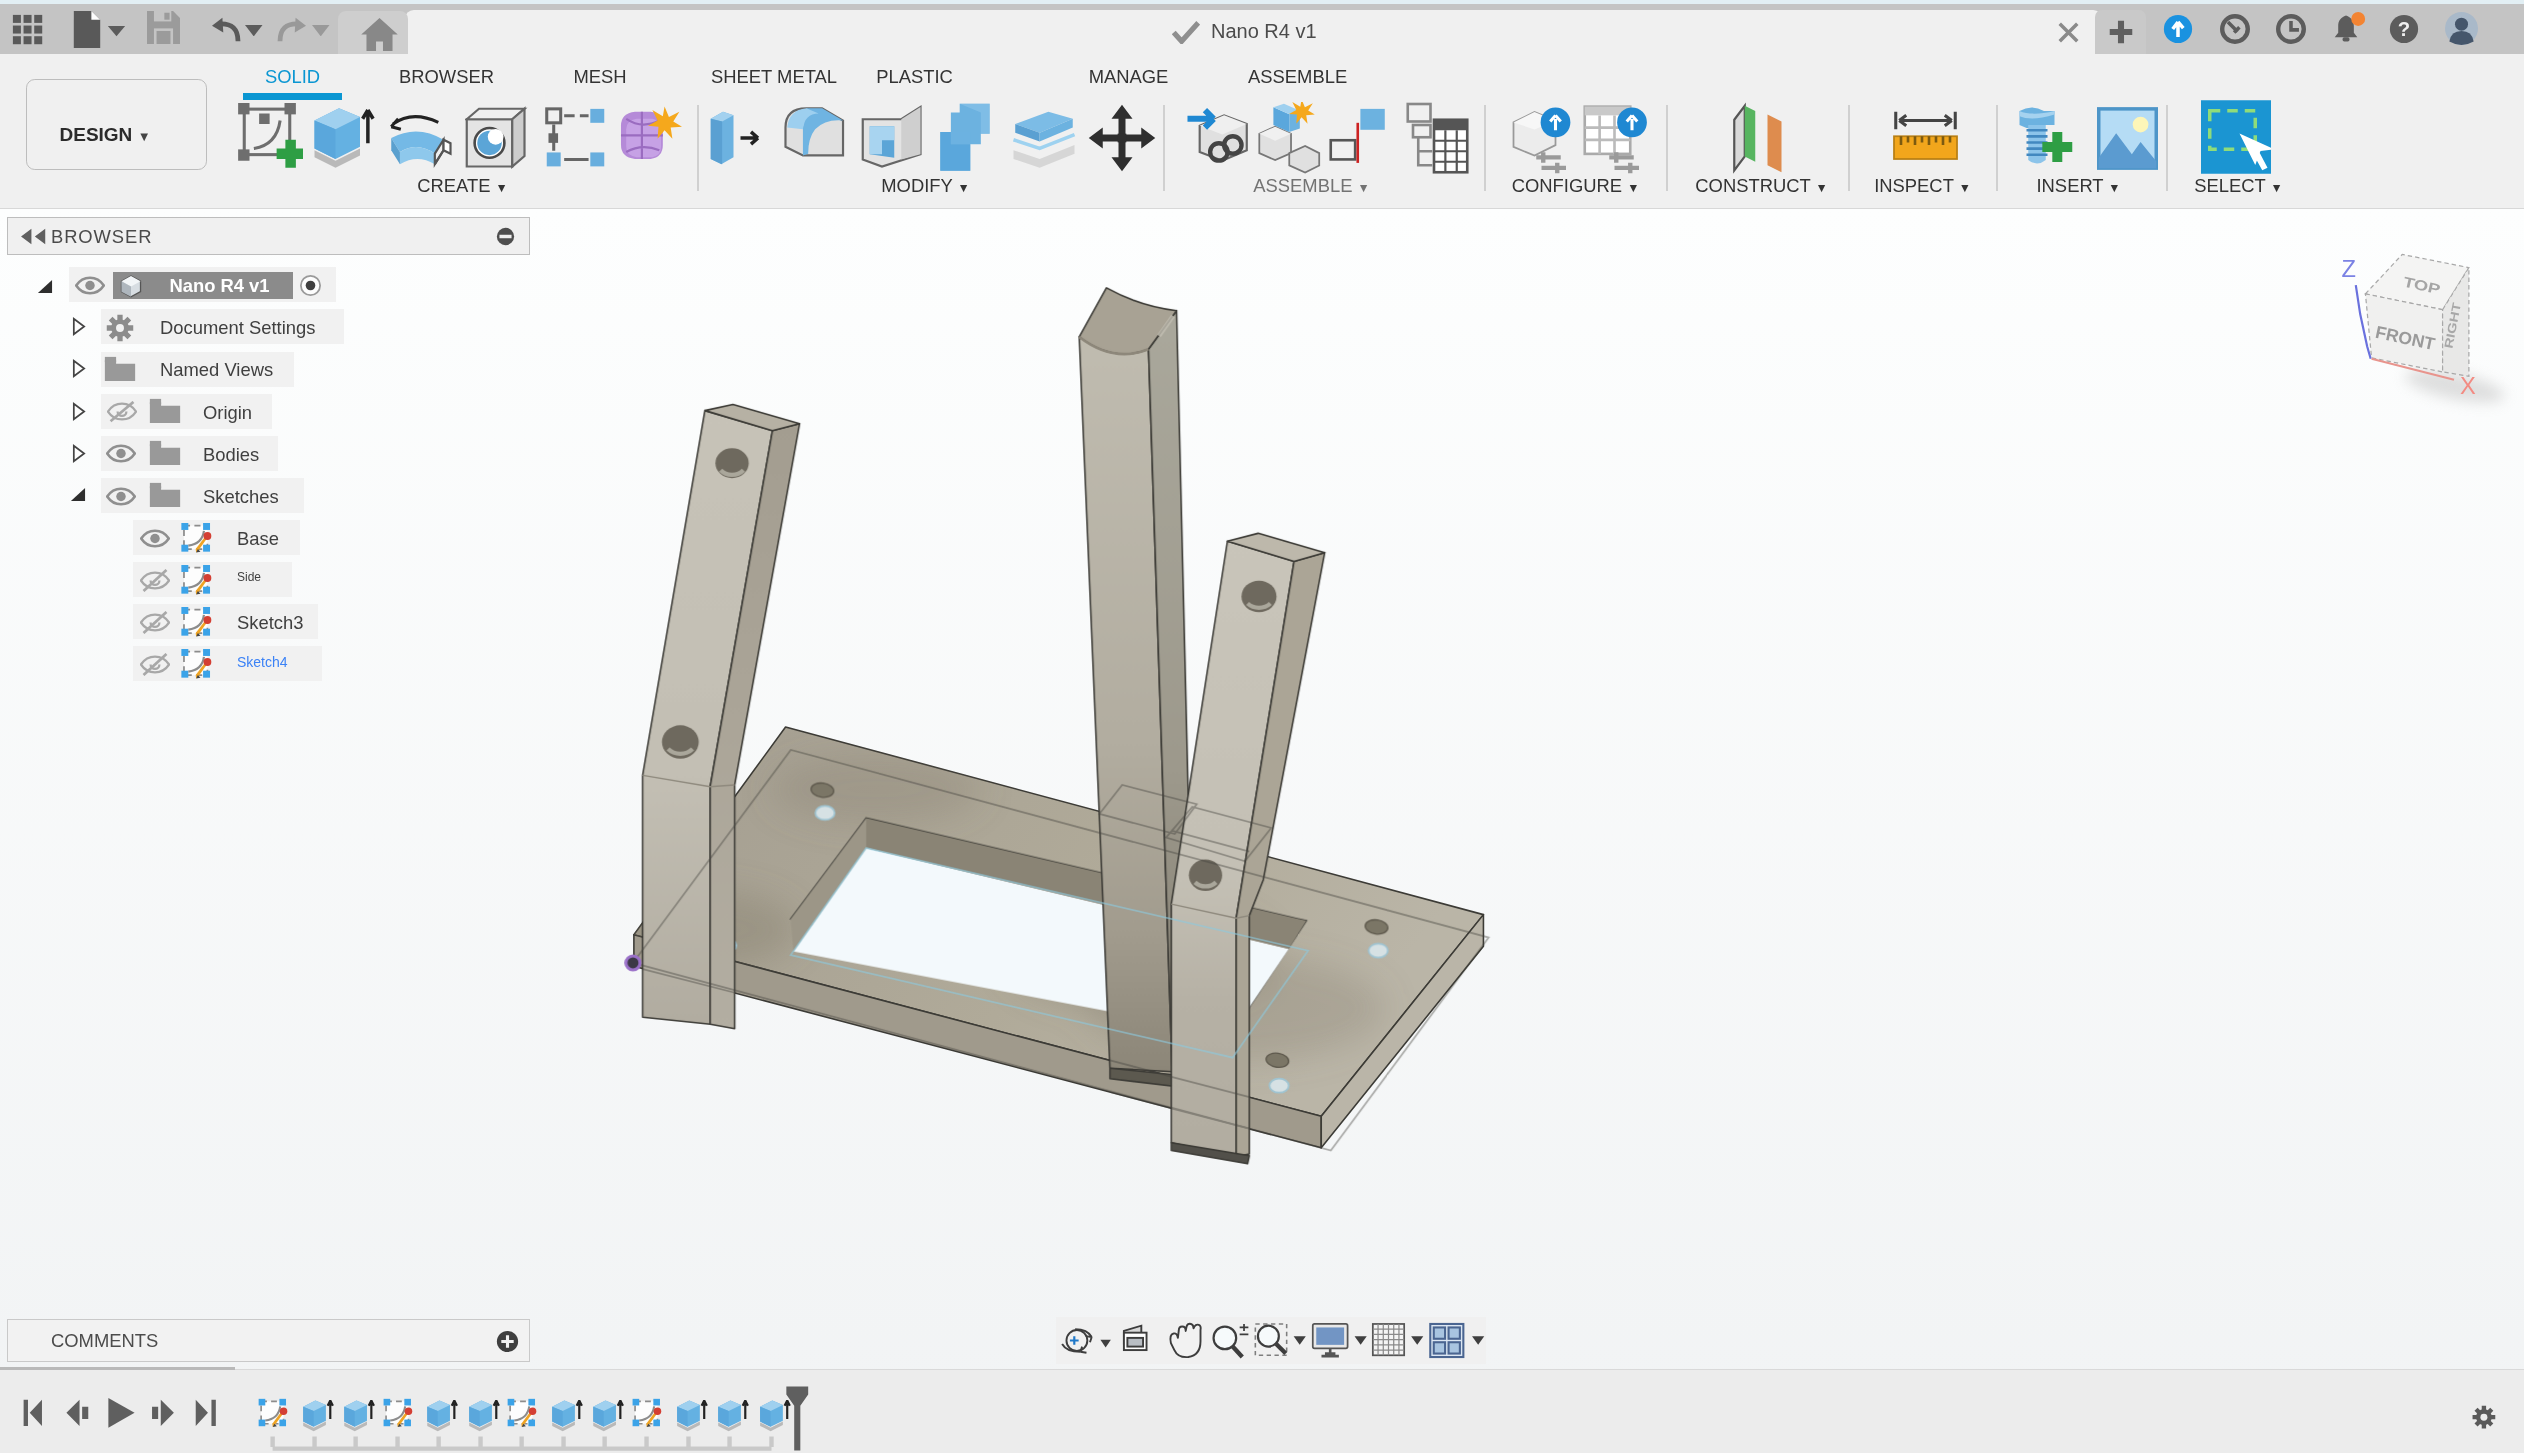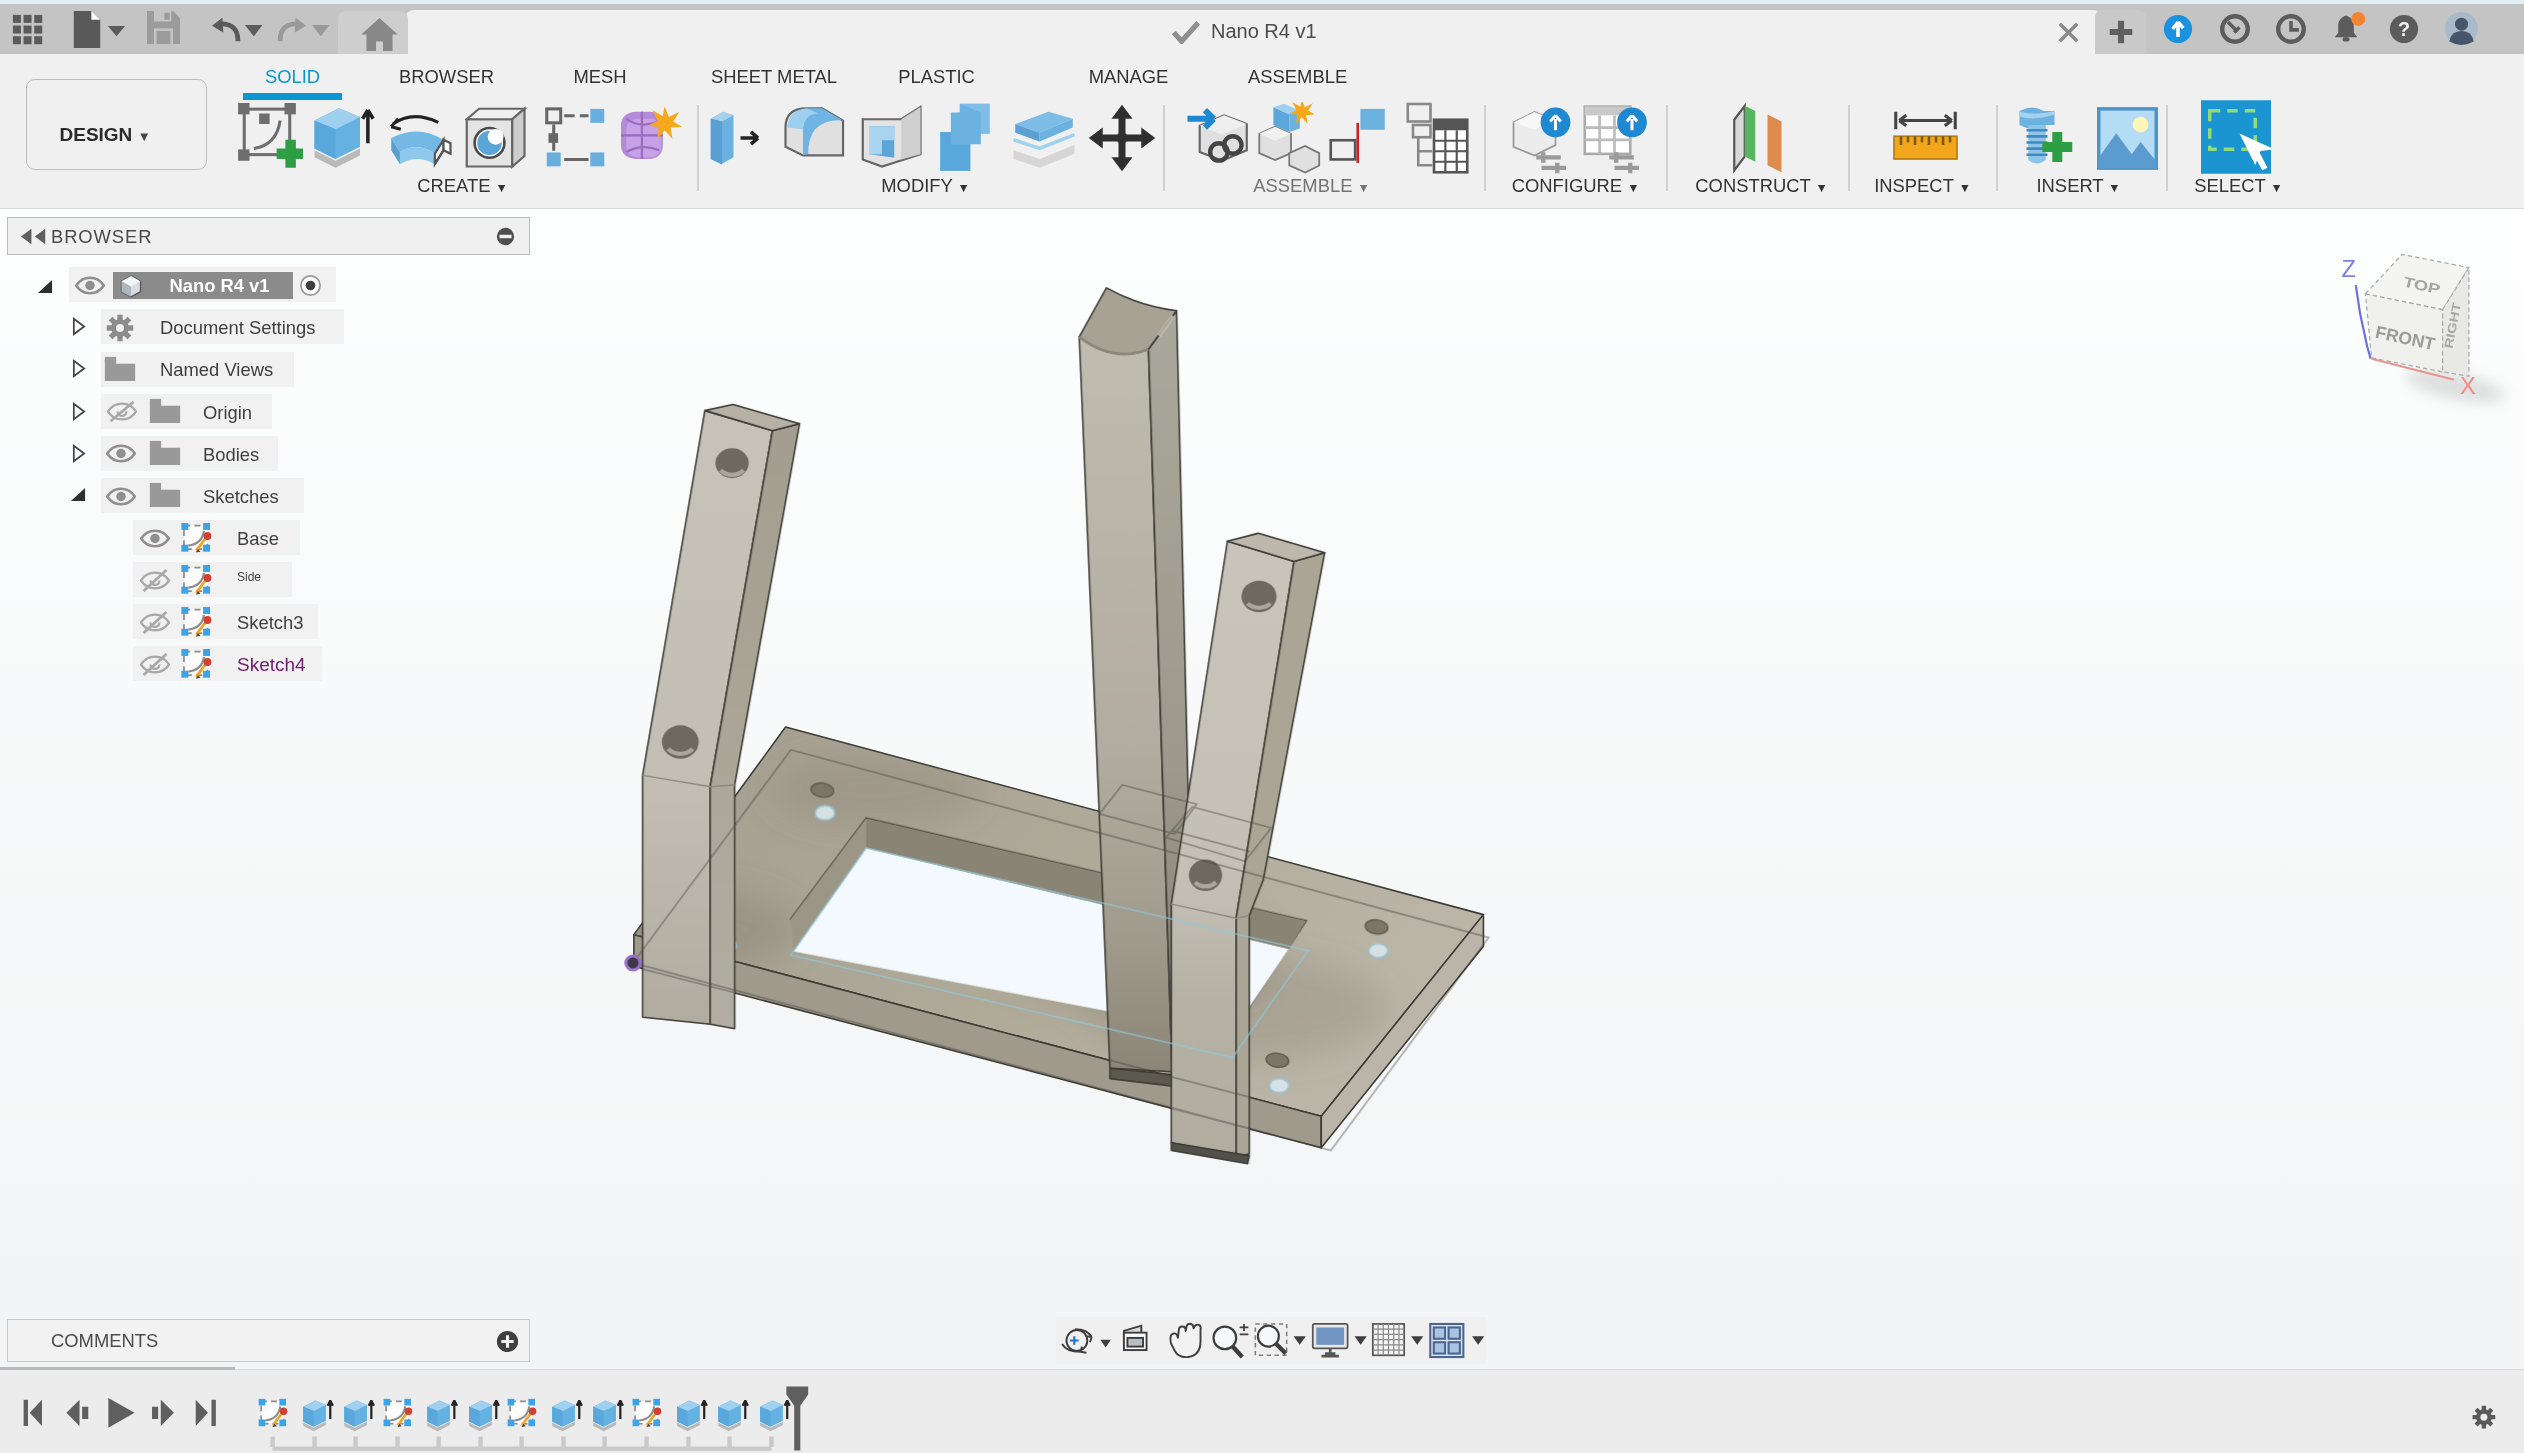--- a/index.html
+++ b/index.html
@@ -247,21 +247,21 @@
     <path d="M5 34 Q7 22 19 22 Q31 22 33 34 Q26 38 19 38 Q12 38 5 34 Z" fill="#45566b"></path>
   </svg>
 
   <div class="abs" style="left:0;top:54px;width:2525px;height:154px;background:#f0f0f0;border-bottom:1.8px solid #d8d8d8;"></div>
 
   <div class="txt" style="left:243px;top:66px;width:99px;text-align:center;font-size:18.4px;color:#0a96d2;">SOLID</div>
   <div class="abs" style="left:243px;top:93px;width:99px;height:7px;background:#0a96d2;"></div>
   <div class="txt" style="left:399px;top:66px;width:91px;text-align:center;font-size:18.4px;color:#333;">BROWSER</div>
   <div class="txt" style="left:570px;top:66px;width:60px;text-align:center;font-size:18.4px;color:#333;">MESH</div>
   <div class="txt" style="left:707px;top:66px;width:134px;text-align:center;font-size:18.4px;color:#333;">SHEET METAL</div>
-  <div class="txt" style="left:895px;top:66px;width:83px;text-align:center;font-size:18.4px;color:#333;">PLASTIC</div>
+  <div class="txt" style="left:873px;top:66px;width:83px;text-align:center;font-size:18.4px;color:#333;">PLASTIC</div>
   <div class="txt" style="left:1084px;top:66px;width:89px;text-align:center;font-size:18.4px;color:#333;">MANAGE</div>
   <div class="txt" style="left:1248px;top:66px;width:93px;text-align:center;font-size:18.4px;color:#333;">ASSEMBLE</div>
 
   <div class="abs" style="left:26px;top:79px;width:181px;height:91px;border:1.8px solid #bdbdbd;border-radius:8.8px;box-sizing:border-box;"></div>
   <div class="txt" style="left:26px;top:124px;width:158px;text-align:center;font-size:19px;font-weight:bold;color:#2b2b2b;">DESIGN <span style="font-size:13px;color:#444;">▼</span></div>
 
   <div class="txt" style="left:375px;top:175px;width:175px;text-align:center;font-size:18.4px;color:#333;">CREATE <span style="font-size:12.3px;">▼</span></div>
   <div class="txt" style="left:838px;top:175px;width:175px;text-align:center;font-size:18.4px;color:#333;">MODIFY <span style="font-size:12.3px;">▼</span></div>
   <div class="txt" style="left:1224px;top:175px;width:175px;text-align:center;font-size:18.4px;color:#737373;">ASSEMBLE <span style="font-size:12.3px;">▼</span></div>
   <div class="txt" style="left:1488px;top:175px;width:175px;text-align:center;font-size:18.4px;color:#333;">CONFIGURE <span style="font-size:12.3px;">▼</span></div>
@@ -587,21 +587,21 @@
       <use href="#skicon"></use>
     </svg>
   <div class="txt" style="left:237px;top:612px;font-size:18.4px;color:#3f3f3f;">Sketch3</div>
 
   <svg class="abs" style="left:140px;top:653px;" width="30" height="23" viewBox="0 0 34 26">
       <use href="#eyeoff"></use>
     </svg>
   <svg class="abs" style="left:181px;top:649px;" width="32" height="33" viewBox="0 0 36 38">
       <use href="#skicon"></use>
     </svg>
-  <div class="txt" style="left:237px;top:654px;font-size:19px;color:#701a75;">Sketch4</div>
+  <div class="txt" style="left:237px;top:654px;font-size:14px;color:#3b82f6;">Sketch4</div>
 
   <svg width="0" height="0" style="position:absolute">
     <defs>
       <g id="eyeoff">
         <path d="M17 4 C8 4 3 10 1 13 C3 16 8 22 17 22 C26 22 31 16 33 13 C31 10 26 4 17 4 Z M12 13 A5 5 0 0 0 22 13" fill="none" stroke="#a8a8a8" stroke-width="2.6"></path>
         <path d="M4 25 L30 1" stroke="#a8a8a8" stroke-width="3"></path>
       </g>
       <g id="skicon">
         <rect x="3" y="3" width="27" height="27" fill="#fdfdfd" stroke="#8c8c8c" stroke-width="2" stroke-dasharray="7 5"></rect>
         <g fill="#3ba3e8">

